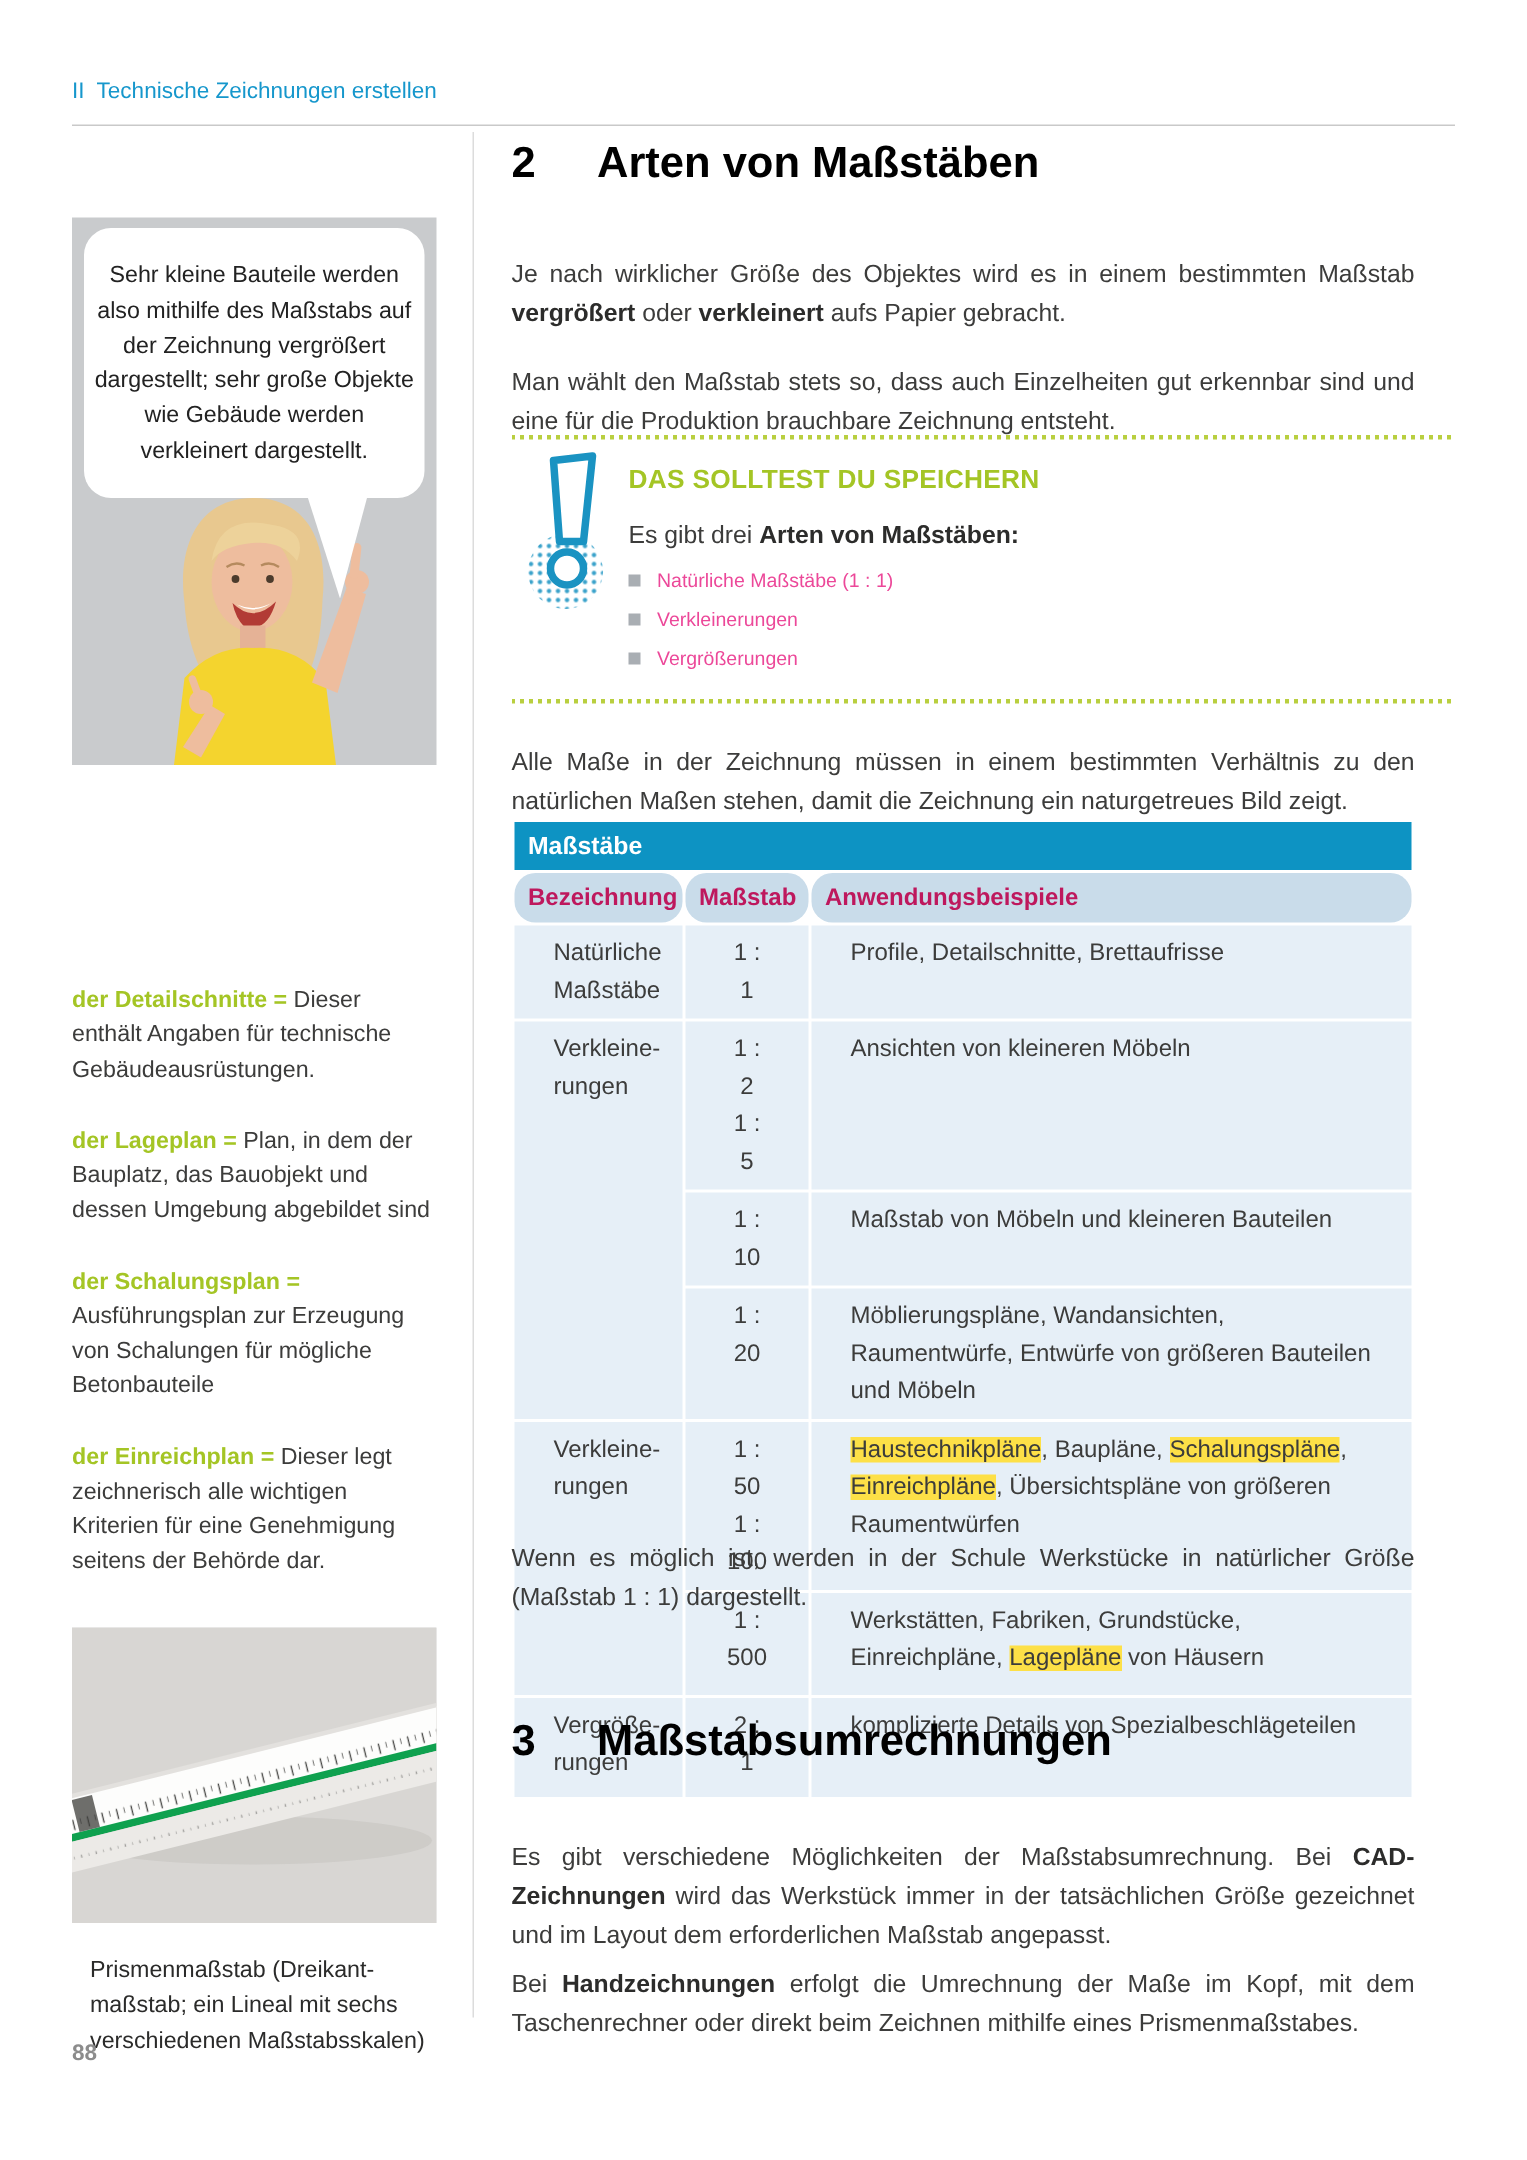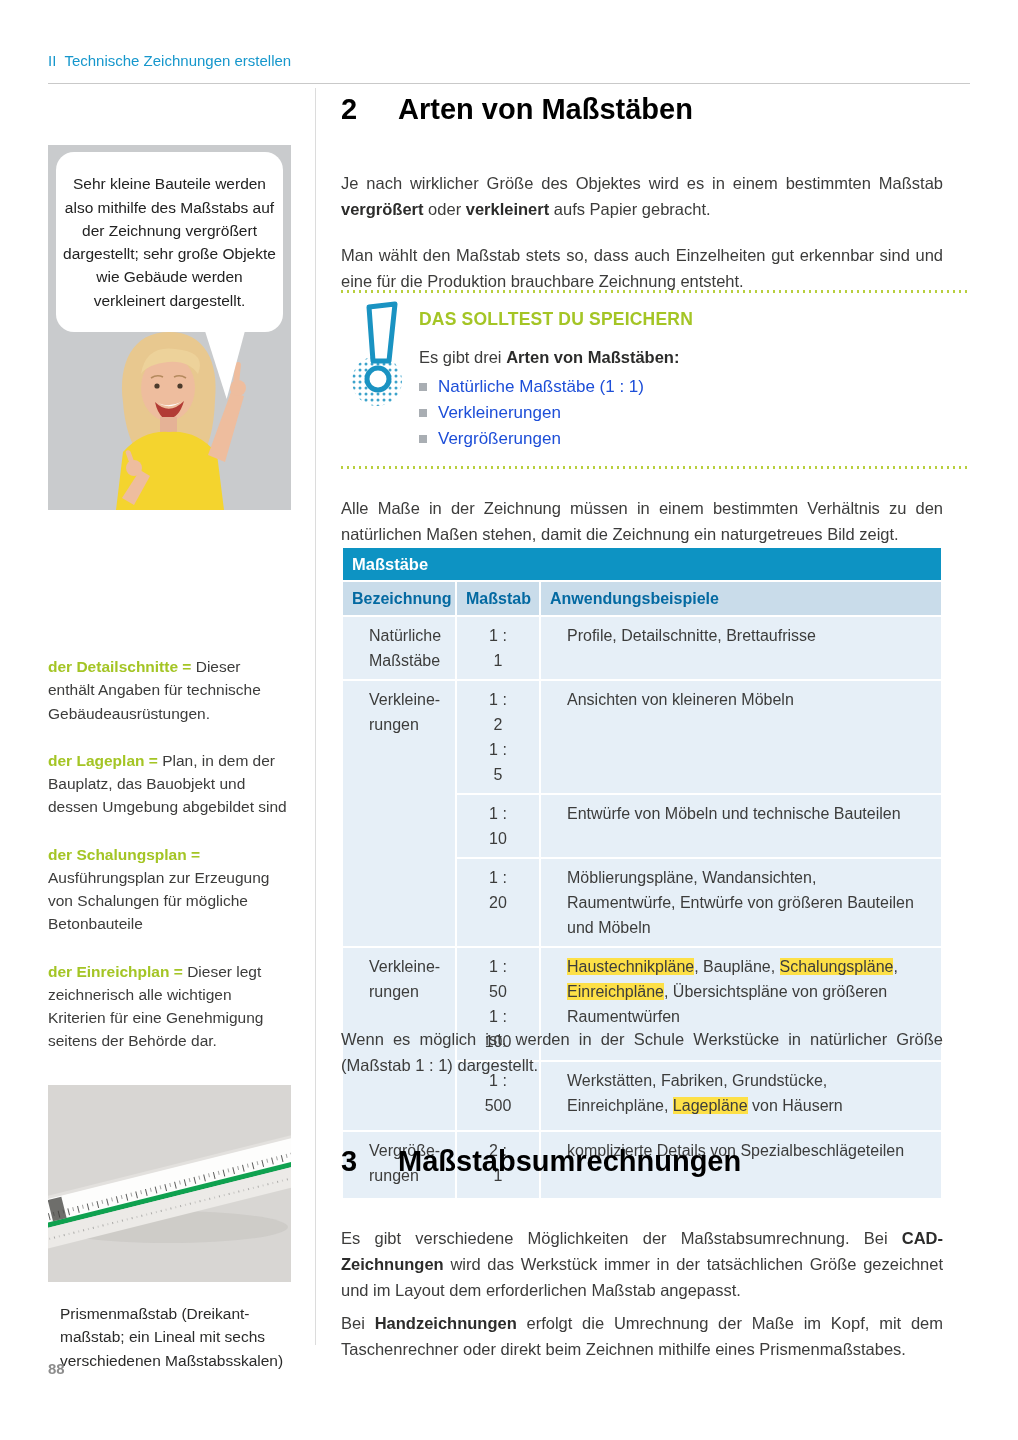--- a/index.html
+++ b/index.html
@@ -45,29 +45,29 @@
 
   
   .infobox{position:absolute;left:0;top:290px;width:629px;}
   .dotline{height:3px;background-image:repeating-linear-gradient(90deg,#b9cf3f 0 2.5px,transparent 2.5px 6px);}
   .infobox-inner{display:flex;padding:8px 0 8px;}
   .icon-wrap{flex:none;width:78px;padding-left:10px;box-sizing:border-box;}
   .infobox-content{flex:1;}
   .infobox-title{margin:8px 0 8px;font-size:17.5px;font-weight:bold;color:#a4c525;letter-spacing:.2px;}
   .infobox-intro{margin:14px 0 4px;}
   .infobox-list{list-style:none;margin:2px 0 6px;padding:0;}
-  .infobox-list li{display:flex;align-items:center;gap:11px;font-size:17px;line-height:26px;color:#1d4ed8;}
+  .infobox-list li{display:flex;align-items:center;gap:11px;font-size:13px;line-height:26px;color:#ec4899;}
   .sq{flex:none;width:8px;height:8px;background:#a9aeb3;display:inline-block;}
 
   
   .scale-table{position:absolute;left:0;top:546px;width:602px;border-collapse:separate;border-spacing:2px;
                font-size:16px;table-layout:fixed;}
   .scale-table .t-title{background:#0d93c3;color:#fff;text-align:left;font-weight:bold;font-size:16.5px;
                         padding:4px 9px;height:24px;}
-  .scale-table .t-head td{background:#c9dcea;font-weight:bold;color:#0369a1;padding:4px 9px;height:24px;}
+  .scale-table .t-head td{background:#c9dcea;font-weight:bold;color:#be185d;padding:4px 9px;height:24px;border-radius:14px;}
   .scale-table td{background:#e6eff7;vertical-align:top;padding:6px 26px;line-height:25px;color:#3c3c3b;
                   hyphens:auto;}
   .col-name{width:112px;} .col-scale{width:82px;}
   .name{white-space:pre-line;}
   .scale{text-align:center;white-space:pre-line;}
   .mid{vertical-align:middle;}
   .r1 td{height:50px;} .r2 td{height:50px;} .r3 td{height:32px;} .r4 td{height:58px;}
   .r5 td{height:80px;} .r6 td{height:56px;} .r7 td{height:54px;}
 </style>
 </head>
@@ -215,21 +215,21 @@
       </tr>
       <tr class="r2">
         <td class="name" rowspan="3">Verkleine-
 rungen</td>
         <td class="scale">1 : 2
 1 : 5</td>
         <td><span>Ansichten von kleineren Möbeln</span></td>
       </tr>
       <tr class="r3">
         <td class="scale">1 : 10</td>
-        <td><span>Entwürfe von Möbeln und technische Bauteilen</span></td>
+        <td><span>Maßstab von Möbeln und kleineren Bauteilen</span></td>
       </tr>
       <tr class="r4">
         <td class="scale">1 : 20</td>
         <td><span>Möblierungspläne, Wandansichten, Raumentwürfe, Entwürfe von größeren Bauteilen und Möbeln</span></td>
       </tr>
       <tr class="r5">
         <td class="name mid" rowspan="2">Verkleine-
 rungen</td>
         <td class="scale">1 : 50
 1 : 100</td>

